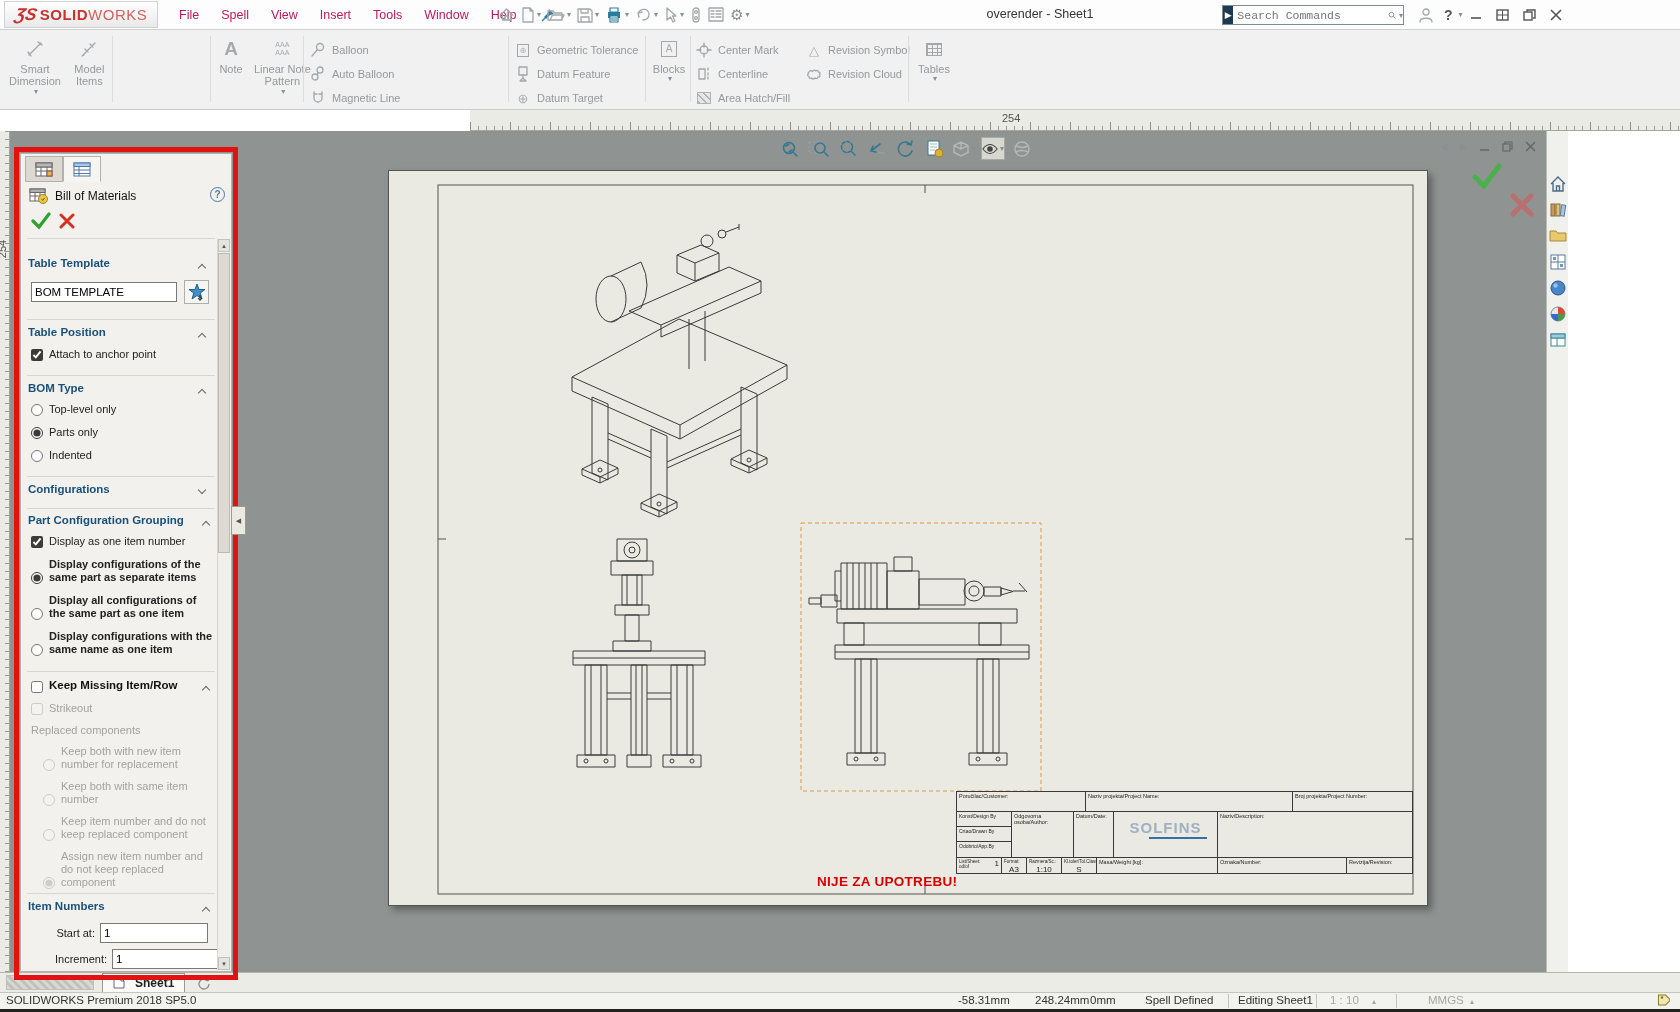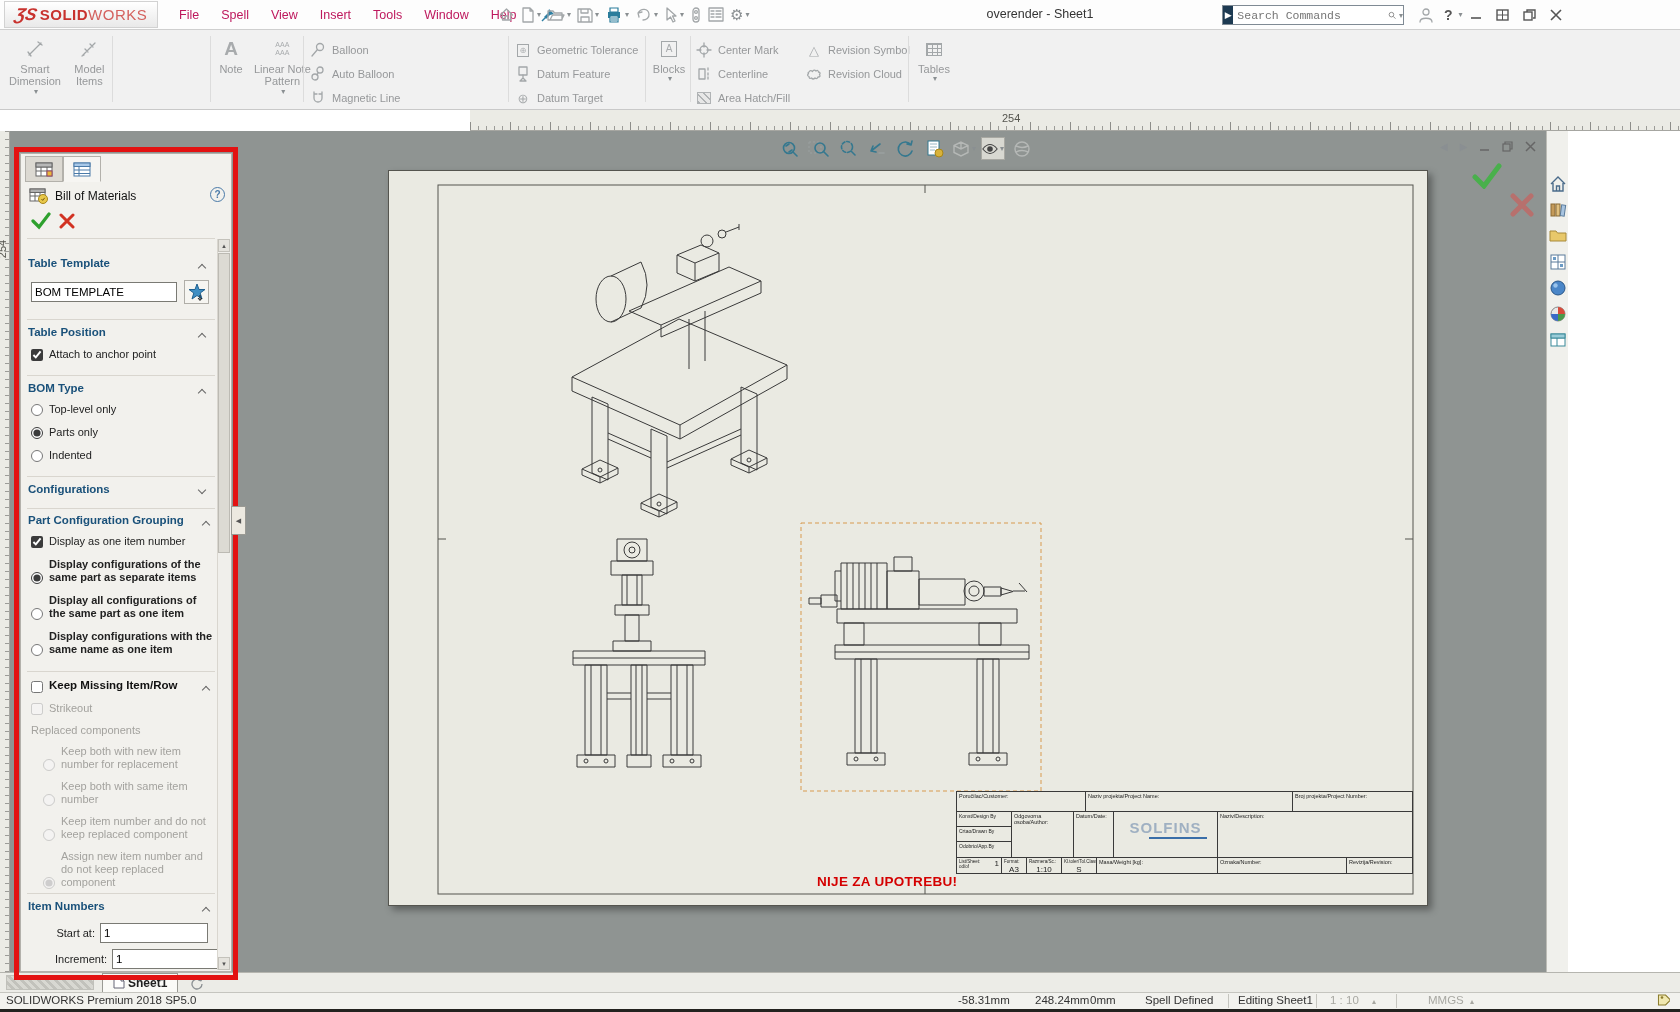--- a/index.html
+++ b/index.html
@@ -89,21 +89,21 @@
   #red-rect{position:absolute;left:14px;top:147px;width:224px;height:833px;border:5px solid #e31212;z-index:30;pointer-events:none}
   #flyout-tab{position:absolute;left:231px;top:506px;width:15px;height:29px;background:#ece9e0;border:1px solid #9a9a94;z-index:31;display:flex;align-items:center;justify-content:center;font-size:7px;color:#555}
 
   
   #taskpane{position:absolute;left:1546px;top:131px;width:22px;height:841px;background:#f0f0ec;border-left:1px solid #bcbcb6}
   .tp-icon{width:18px;height:18px;margin:8px auto 0}
 
   
   #sheettabs{position:absolute;left:0;top:972px;width:1680px;height:20px;background:#ececе7;background-color:#ecece7;border-top:1px solid #b5b5af;display:flex;align-items:center}
   .navhatch{width:88px;height:15px;margin-left:6px;background:repeating-linear-gradient(45deg,#d8d8d2 0 3px,#c2c2bc 3px 6px);border:1px solid #c0c0ba}
-  .sheet1tab{height:19px;margin-left:8px;padding:1px 10px;background:#fafaf7;border:1px solid #9a9a94;border-bottom:none;display:flex;align-items:center;gap:3px;font-weight:bold;font-size:12px;color:#222}
+  .sheet1tab{height:19px;margin-left:8px;padding:1px 10px;background:#fafaf7;border:1px solid #9a9a94;border-bottom:none;display:flex;align-items:center;gap:10px;font-weight:bold;font-size:12px;color:#222}
   #statusbar{position:absolute;left:0;top:992px;width:1680px;height:17px;background:#f2f2ee;border-top:1px solid #c5c5bf;font-size:11.5px;color:#333}
   .sb{position:absolute;top:1px;white-space:nowrap}
   .sbdiv{position:absolute;top:1px;height:14px;width:1px;background:#c5c5bf}
   #bottomedge{position:absolute;left:0;top:1009px;width:1680px;height:3px;background:#23221f}
 </style>
 </head>
 <body>
 
 <div id="page">
 

